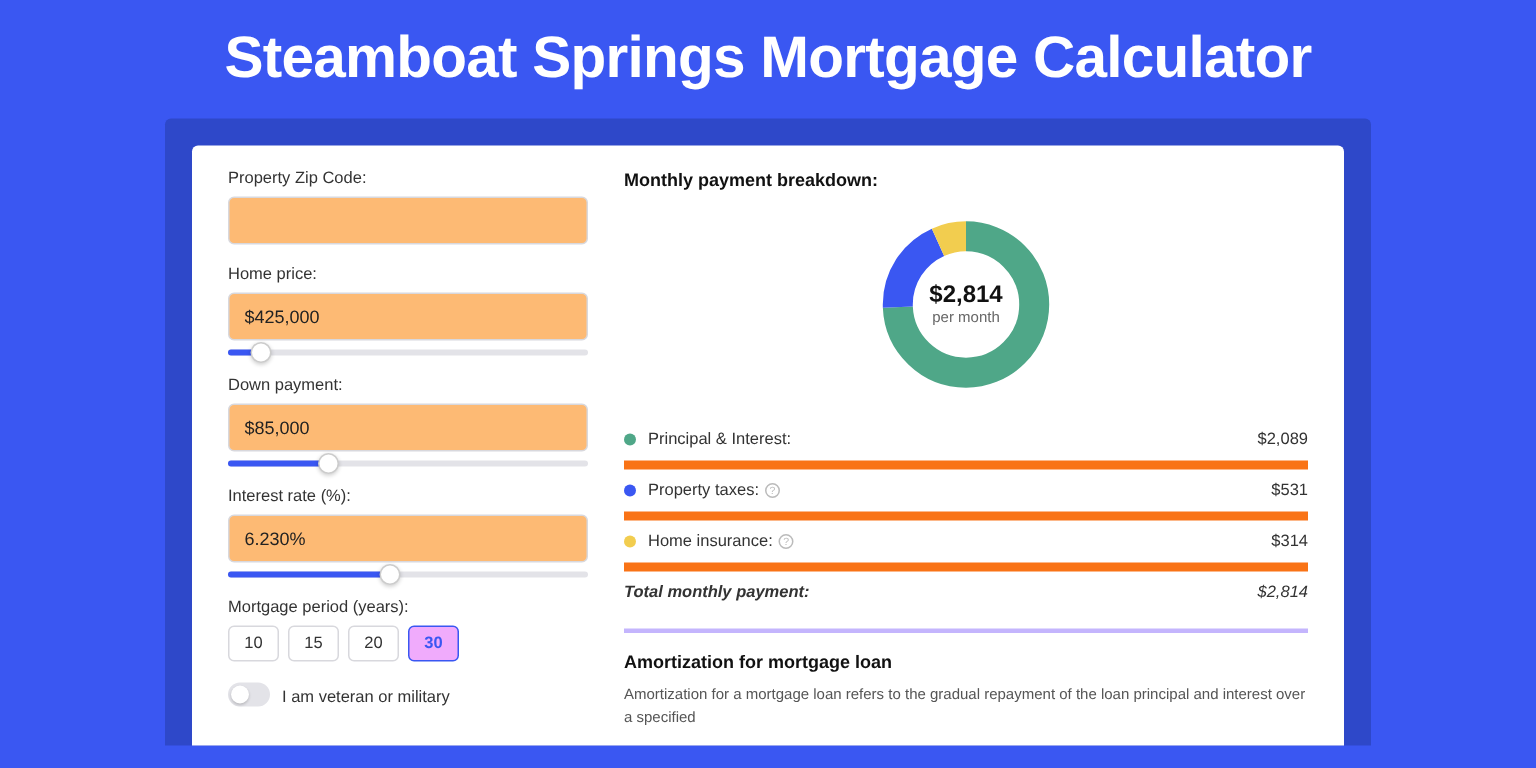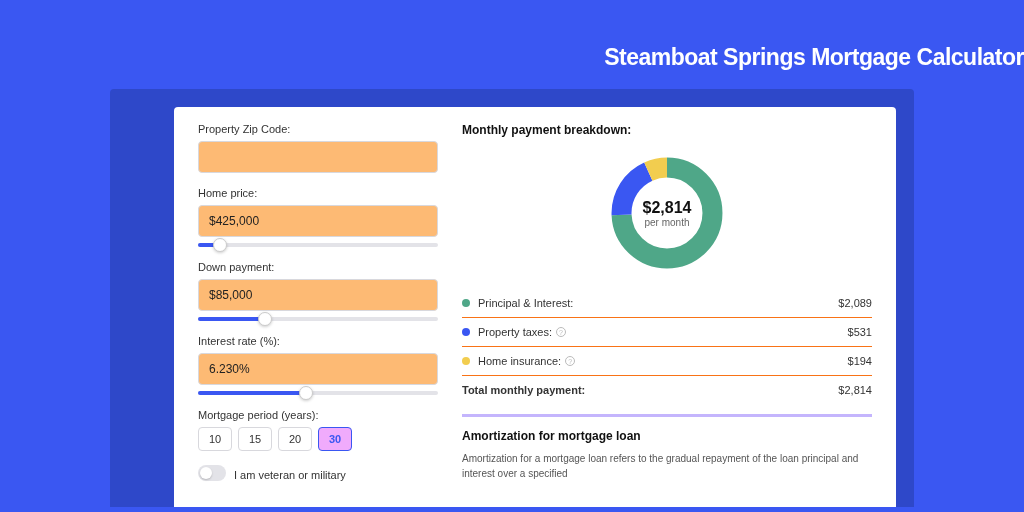--- a/index.html
+++ b/index.html
@@ -5,40 +5,39 @@
   * { box-sizing: border-box; margin: 0; padding: 0; }
   body {
     font-family: -apple-system, BlinkMacSystemFont, "Segoe UI", Arial, sans-serif;
     background: #3a57f2;
     width: 1024px;
     height: 512px;
     overflow: hidden;
   }
   .page-title {
     color: #fff;
-    text-align: right;
-    font-size: 23px;
+    text-align: center;
+    font-size: 39px;
     font-weight: 700;
-    padding: 44px 0 18px 0;
+    padding: 17px 0 18px 0;
     letter-spacing: -0.5px;
   }
   .outer-panel {
     background: #2e48c9;
     margin: 0 110px 0 110px;
     padding: 18px 18px 0 18px;
     border-radius: 4px 4px 0 0;
   }
   .inner-panel {
     background: #fff;
     border-radius: 4px 4px 0 0;
     padding: 16px 24px 0 24px;
     display: flex;
     gap: 24px;
     height: 400px;
-    margin-left: 46px;
   }
   .left-col { width: 240px; flex-shrink: 0; }
   .right-col { flex: 1; }
 
   .field-label {
     font-size: 11px;
     color: #333;
     margin-bottom: 6px;
     display: block;
   }
@@ -136,26 +135,26 @@
     transform: translate(-50%, -50%);
     text-align: center;
   }
   .donut-value { font-size: 16px; font-weight: 700; color: #111; }
   .donut-sub { font-size: 10px; color: #666; }
 
   .breakdown-row {
     display: flex;
     align-items: center;
     padding: 8px 0;
-    border-top: 1px solid #f97316;
+    border-top: 6px solid #f97316;
     font-size: 11px;
     color: #333;
   }
   .breakdown-row:first-of-type { border-top: none; }
-  .breakdown-row.total { font-weight: 700; }
+  .breakdown-row.total { font-weight: 700; font-style: italic; }
   .dot { width: 8px; height: 8px; border-radius: 50%; margin-right: 8px; flex-shrink: 0; }
   .breakdown-label { flex: 1; display: flex; align-items: center; gap: 4px; }
   .info-icon {
     width: 10px; height: 10px;
     border: 1px solid #bbb;
     border-radius: 50%;
     display: inline-flex;
     align-items: center;
     justify-content: center;
     font-size: 7px;
@@ -266,21 +265,21 @@
               <span class="info-icon">?</span>
             </span>
             <span class="breakdown-val">$531</span>
           </div>
           <div class="breakdown-row">
             <span class="dot" style="background: rgb(242, 205, 79);"></span>
             <span class="breakdown-label">
               <span>Home insurance:</span>
               <span class="info-icon">?</span>
             </span>
-            <span class="breakdown-val">$194</span>
+            <span class="breakdown-val">$314</span>
           </div>
         </div>
 
       <div class="breakdown-row total">
         <span class="breakdown-label">Total monthly payment:</span>
         <span class="breakdown-val">$2,814</span>
       </div>
 
       <div class="amort-block">
         <div class="amort-title">Amortization for mortgage loan</div>

